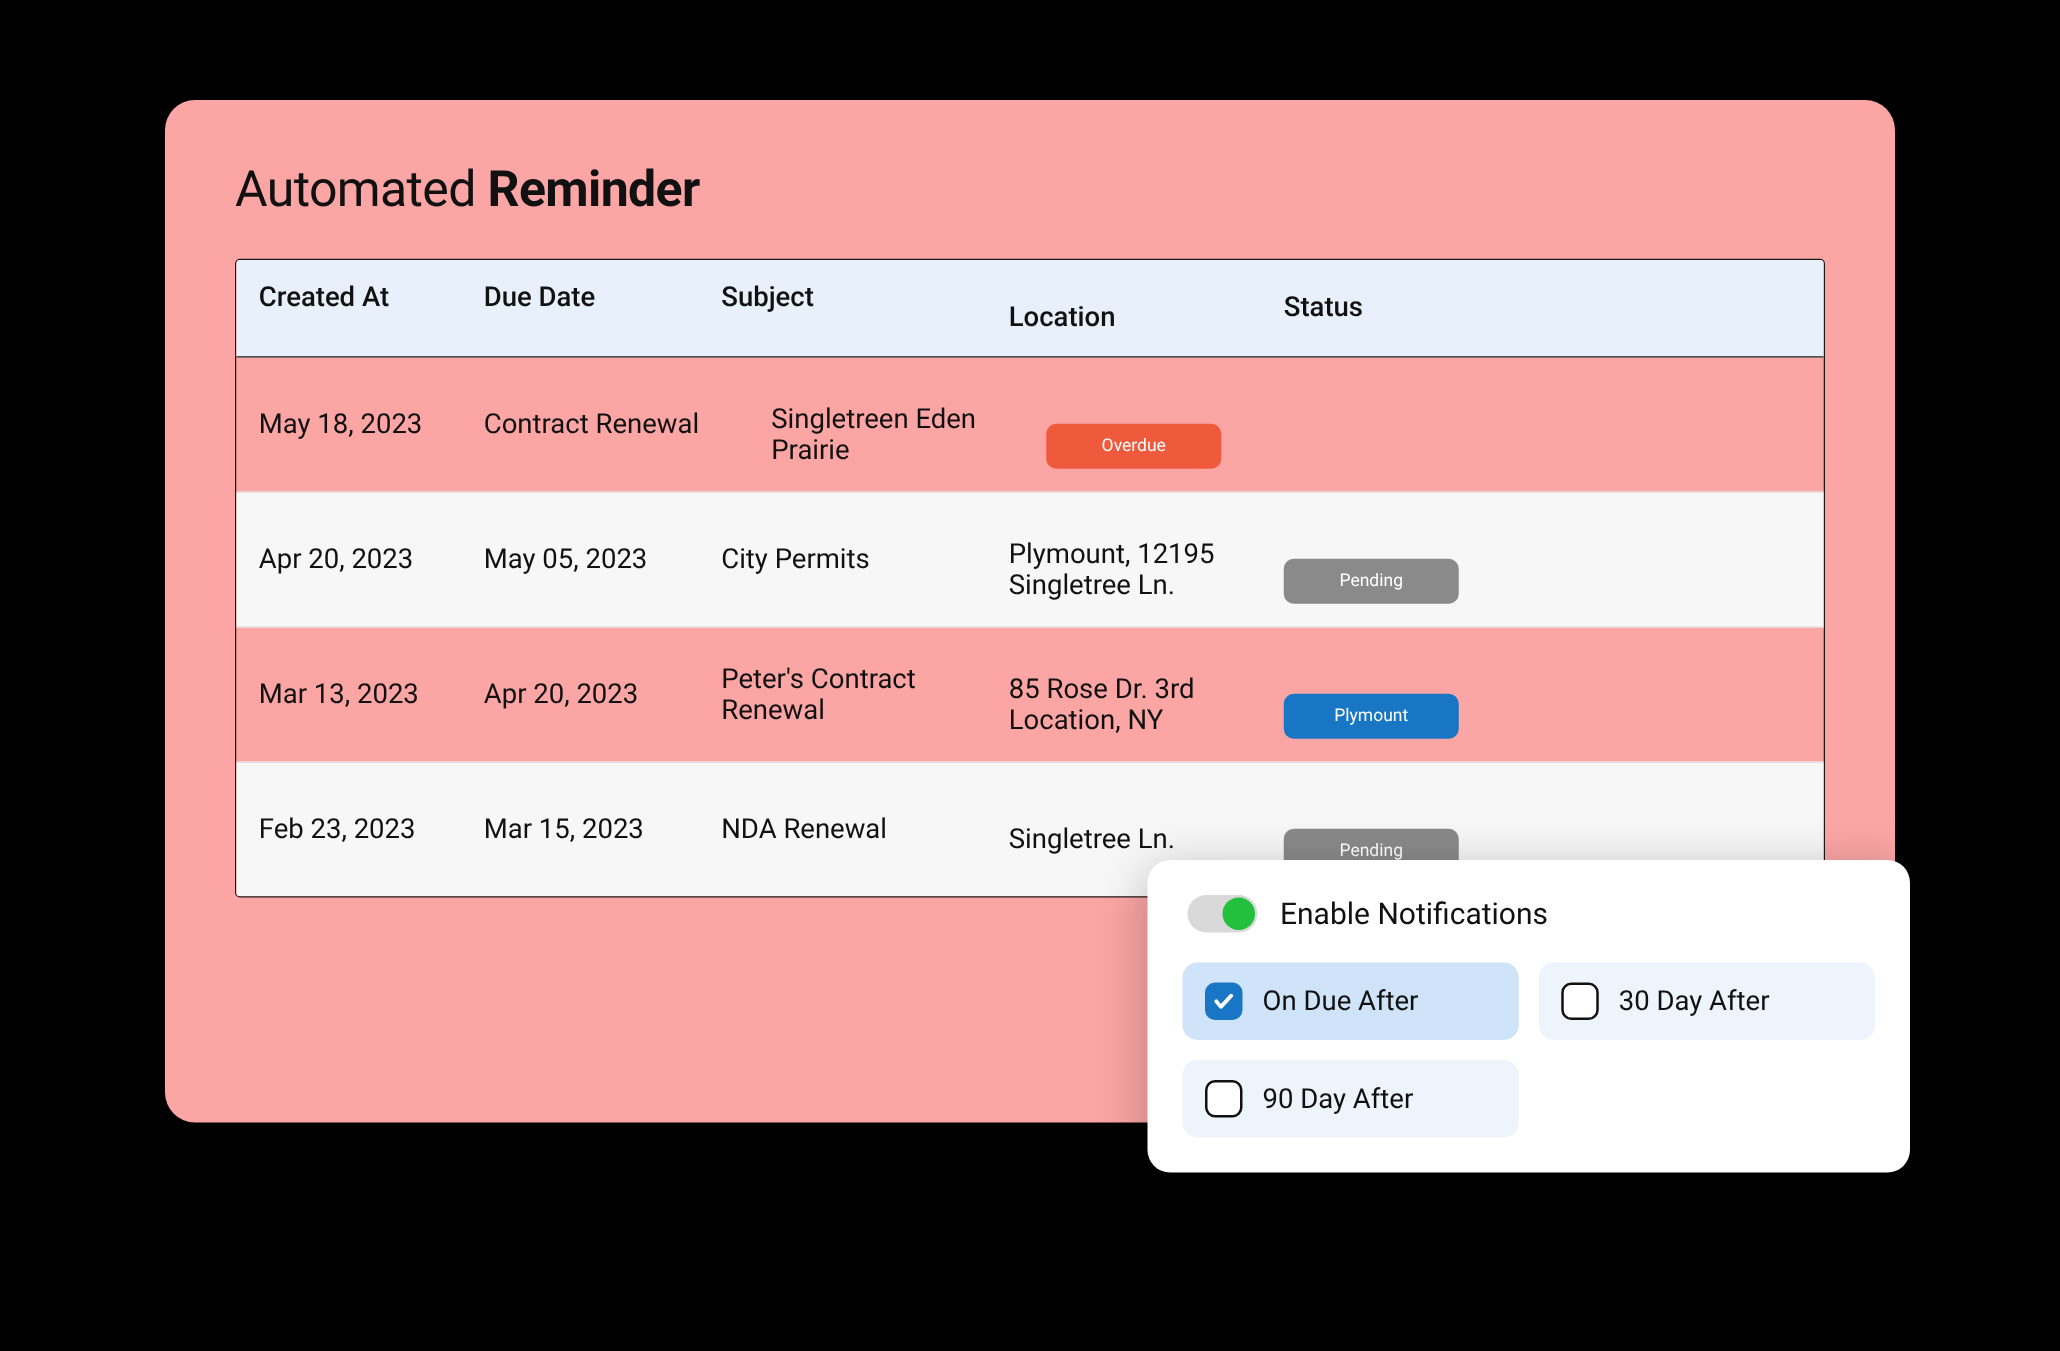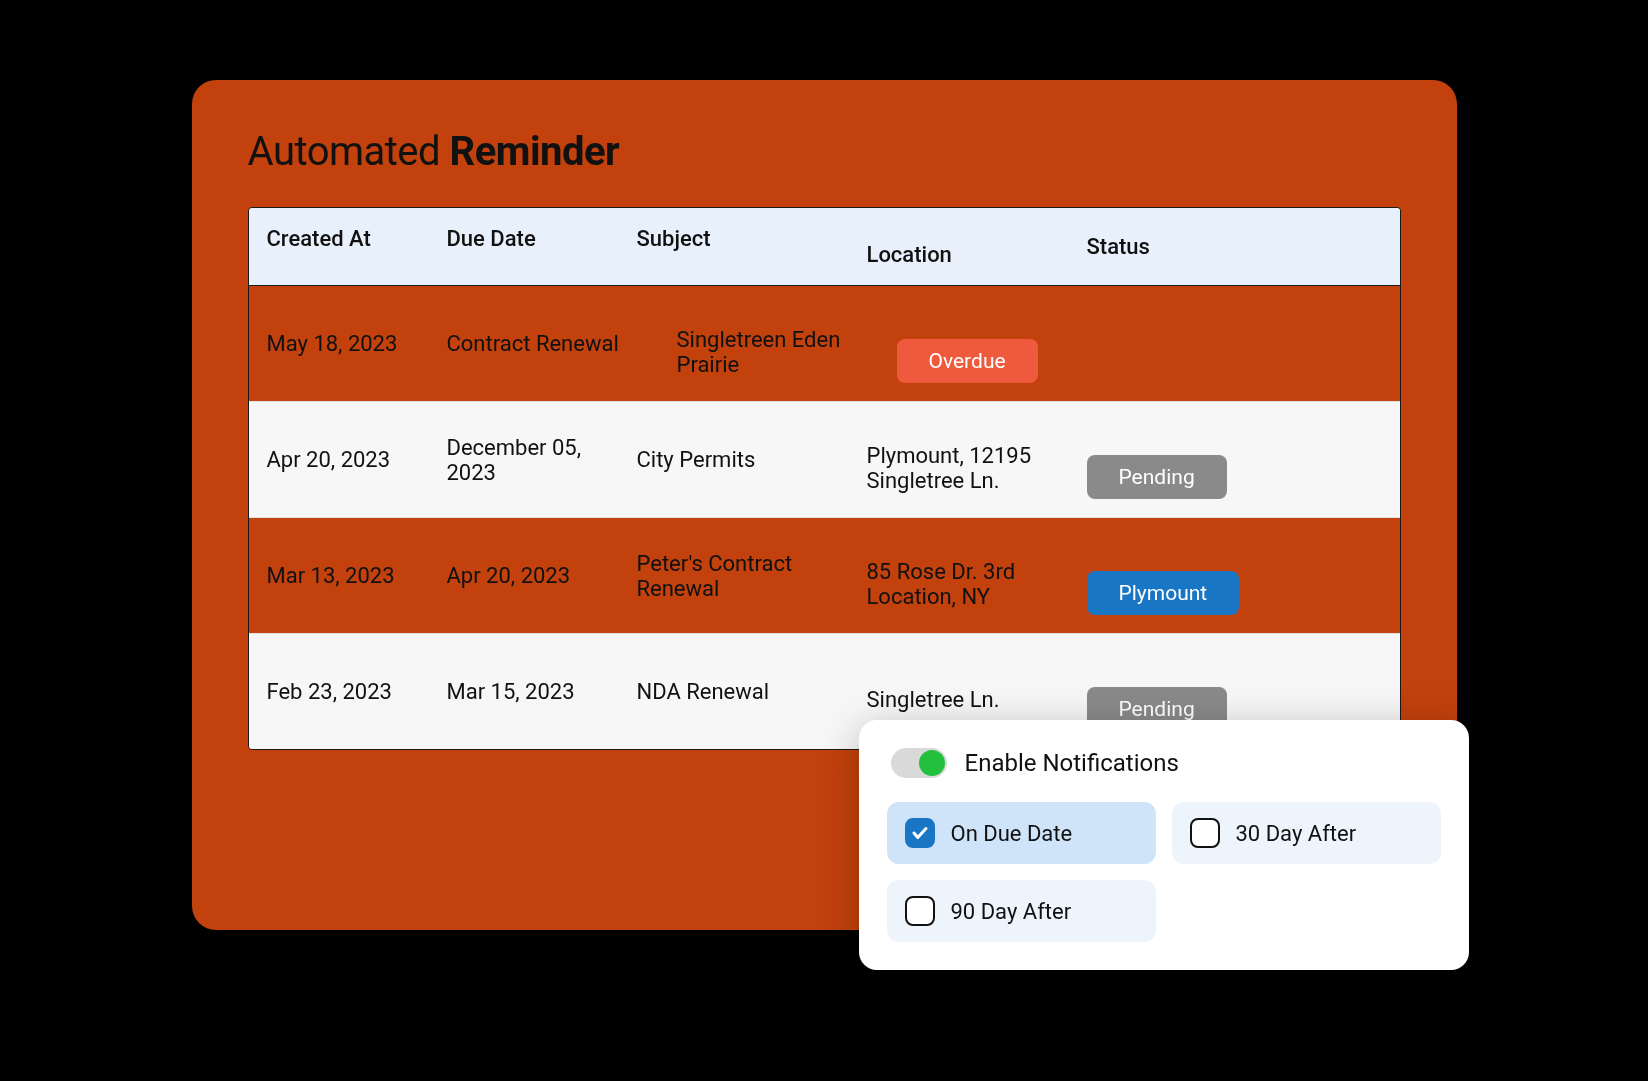--- a/index.html
+++ b/index.html
@@ -12,22 +12,22 @@
       background: #000;
       width: 1648px;
       height: 1081px;
       position: relative;
       display: flex;
       align-items: flex-start;
       justify-content: center;
       padding-top: 80px;
     }
     .main-card {
-      width: 1265px;
-      background: #c2410c;
+      width: 1384px;
+      background: #fca5a5;
       border-radius: 24px;
       padding: 48px 56px 180px 56px;
       position: relative;
       box-shadow: 0 0 60px 8px rgba(0,0,0,0.35);
     }
     .title {
       font-size: 40px;
       font-weight: 400;
       color: #111;
       margin-bottom: 32px;
@@ -71,21 +71,21 @@
     .tbody .row:last-child {
       border-bottom: none;
     }
     .badge {
       display: inline-flex;
       align-items: center;
       justify-content: center;
       padding: 10px 32px;
       border-radius: 8px;
       color: #fff;
-      font-size: 21px;
+      font-size: 14px;
       font-weight: 400;
       min-width: 140px;
       margin-top: 35px;
     }
     .badge.overdue { background: #f05a3c; }
     .badge.pending { background: #8a8a8a; text-align: center; }
     .badge.completed { background: #1976c5; }
     
     .popup {
       position: absolute;
@@ -190,21 +190,21 @@
         <div class="row">
           <div class="td col-created">May 18, 2023</div>
           <div class="td col-subject">Contract Renewal</div>
           <div class="td col-location">Singletreen Eden Prairie</div>
           <div class="td col-status">
             <span class="badge overdue">Overdue</span>
           </div>
         </div>
         <div class="row">
           <div class="td col-created">Apr 20, 2023</div>
-          <div class="td col-due">December 05, 2023</div>
+          <div class="td col-due">May 05, 2023</div>
           <div class="td col-subject">City Permits</div>
           <div class="td col-location">Plymount, 12195 Singletree Ln.</div>
           <div class="td col-status">
             <span class="badge pending">Pending</span>
           </div>
         </div>
         <div class="row">
           <div class="td col-created">Mar 13, 2023</div>
           <div class="td col-due">Apr 20, 2023</div>
           <div class="td col-subject">Peter's Contract Renewal</div>
@@ -232,21 +232,21 @@
       </div>
       <div class="toggle-label">Enable Notifications</div>
     </div>
     <div class="options" id="options">
         <div class="option selected">
           <div class="checkbox checked">
             <svg viewBox="0 0 24 24" fill="none" stroke="#fff" stroke-width="4" stroke-linecap="round" stroke-linejoin="round">
               <polyline points="4 12 9 18 20 6"></polyline>
             </svg>
           </div>
-          <div class="option-label">On Due Date</div>
+          <div class="option-label">On Due After</div>
         </div>
         <div class="option">
           <div class="checkbox"></div>
           <div class="option-label">30 Day After</div>
         </div>
         <div class="option">
           <div class="checkbox"></div>
           <div class="option-label">90 Day After</div>
         </div>
       </div>

